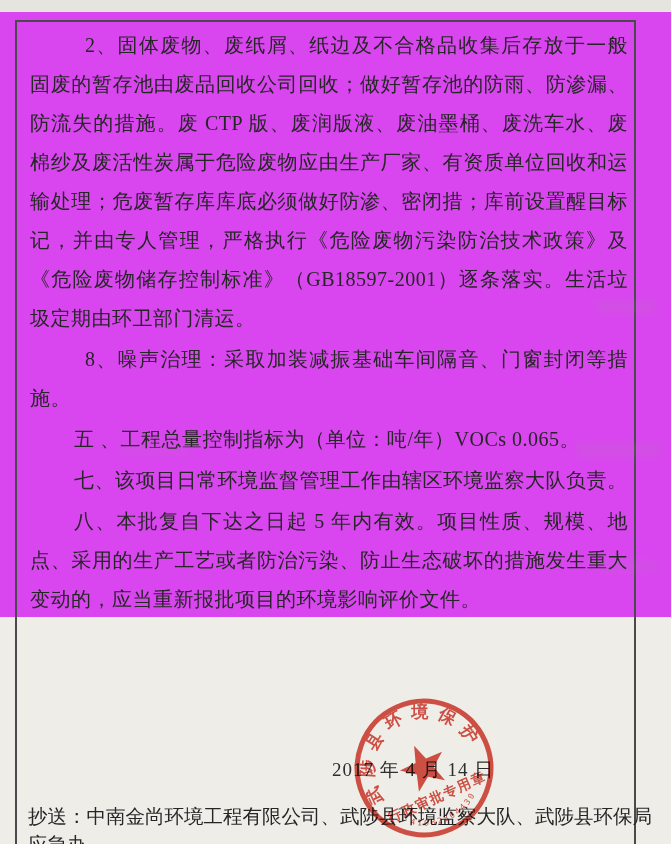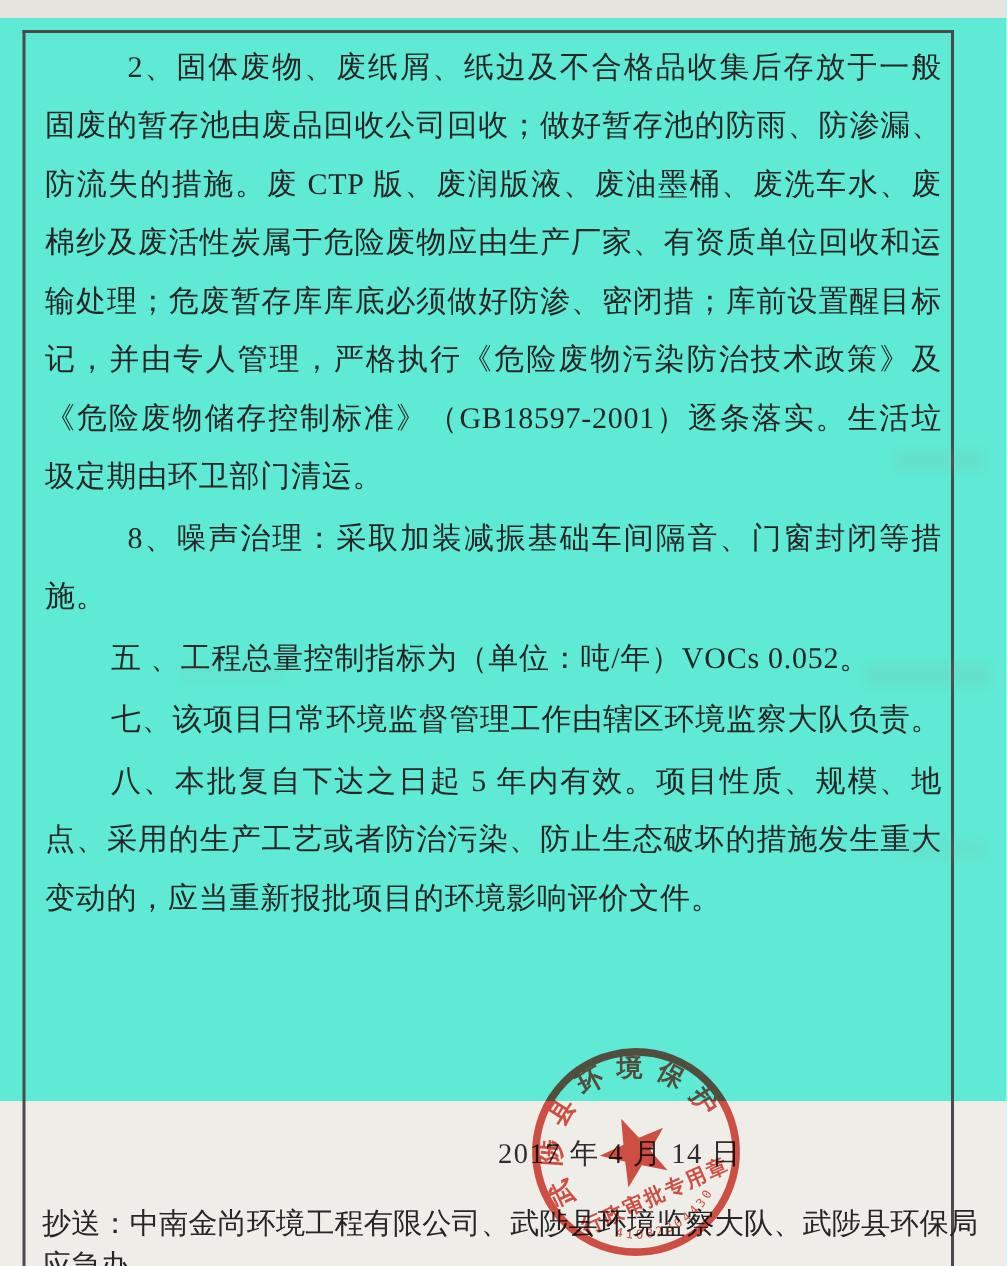--- a/index.html
+++ b/index.html
@@ -4,22 +4,22 @@
 <style>
   * { margin: 0; padding: 0; box-sizing: border-box; }
   html, body { width: 671px; height: 844px; overflow: hidden; }
   body {
     font-family: "Liberation Serif", "DejaVu Serif", serif;
     background: #efede8;
   }
   .page {
     position: relative;
     width: 671px;
-    height: 734px;
-    background: #5eead4;
+    height: 617px;
+    background: #d946ef;
   }
   .top-edge {
     position: absolute; top: 0; left: 0;
     width: 671px; height: 12px;
     background: #e6e4df;
   }
   .border-box {
     position: absolute;
     left: 15px; top: 20px;
     width: 621px; height: 824px;
@@ -91,21 +91,21 @@
 
 <div class="page">
 
   <div class="top-edge"></div>
 
   <div class="border-box"></div>
 
   <div class="content">
     <p class="para indent-sub">2、固体废物、废纸屑、纸边及不合格品收集后存放于一般固废的暂存池由废品回收公司回收；做好暂存池的防雨、防渗漏、防流失的措施。废 CTP 版、废润版液、废油墨桶、废洗车水、废棉纱及废活性炭属于危险废物应由生产厂家、有资质单位回收和运输处理；危废暂存库库底必须做好防渗、密闭措；库前设置醒目标记，并由专人管理，严格执行《危险废物污染防治技术政策》及《危险废物储存控制标准》（GB18597-2001）逐条落实。生活垃圾定期由环卫部门清运。</p>
     <p class="para indent-sub">8、噪声治理：采取加装减振基础车间隔音、门窗封闭等措施。</p>
-    <p class="para indent-main">五 、工程总量控制指标为（单位：吨/年）VOCs 0.052。</p>
+    <p class="para indent-main">五 、工程总量控制指标为（单位：吨/年）VOCs 0.065。</p>
     <p class="para indent-main">七、该项目日常环境监督管理工作由辖区环境监察大队负责。</p>
     <p class="para indent-main">八、本批复自下达之日起 5 年内有效。项目性质、规模、地点、采用的生产工艺或者防治污染、防止生态破坏的措施发生重大变动的，应当重新报批项目的环境影响评价文件。</p>
   </div>
 
   <div class="date-line">2017 年 4 月 14 日</div>
 
   <div class="cc-line">抄送：中南金尚环境工程有限公司、武陟县环境监察大队、武陟县环保局应急办。</div>
 
   <div class="artifact a1"></div>
   <div class="artifact a2"></div>

